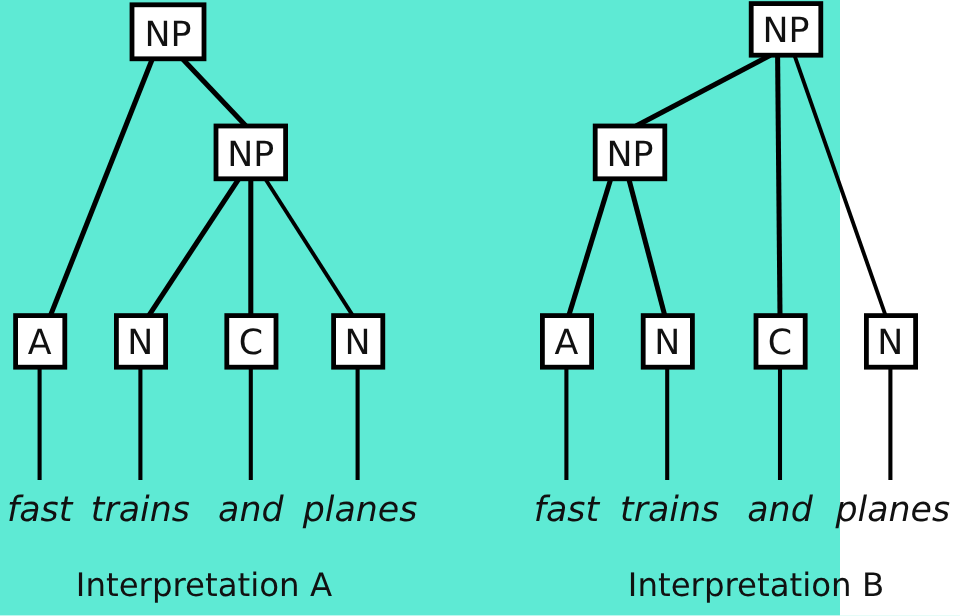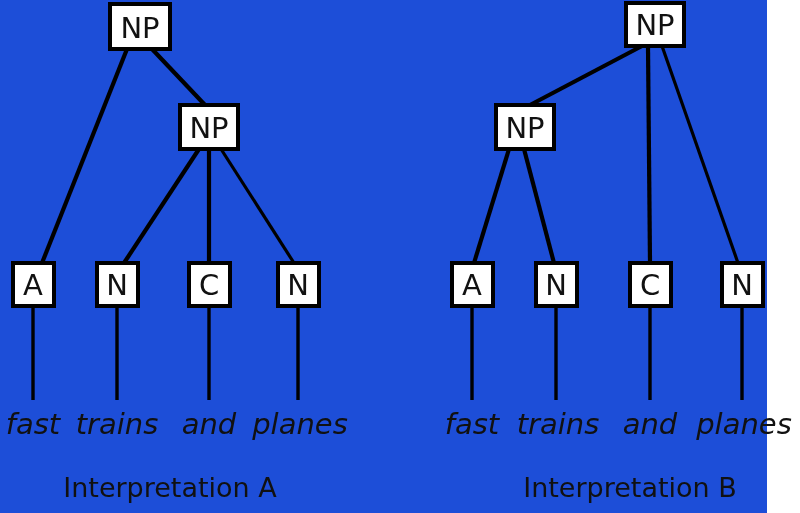--- a/index.html
+++ b/index.html
@@ -8,23 +8,23 @@
     background: #ffffff;
   }
   body {
     width: 800px;
     height: 513px;
     overflow: hidden;
     font-family: "DejaVu Sans", sans-serif;
   }
   #canvas {
     position: relative;
-    width: 767px;
+    width: 700px;
     height: 513px;
-    background: #1d4ed8;
+    background: #5eead4;
   }
   svg.tree-svg {
     position: absolute;
     top: 0;
     left: 0;
     width: 800px;
     height: 513px;
   }
   .node-box {
     fill: #ffffff;

